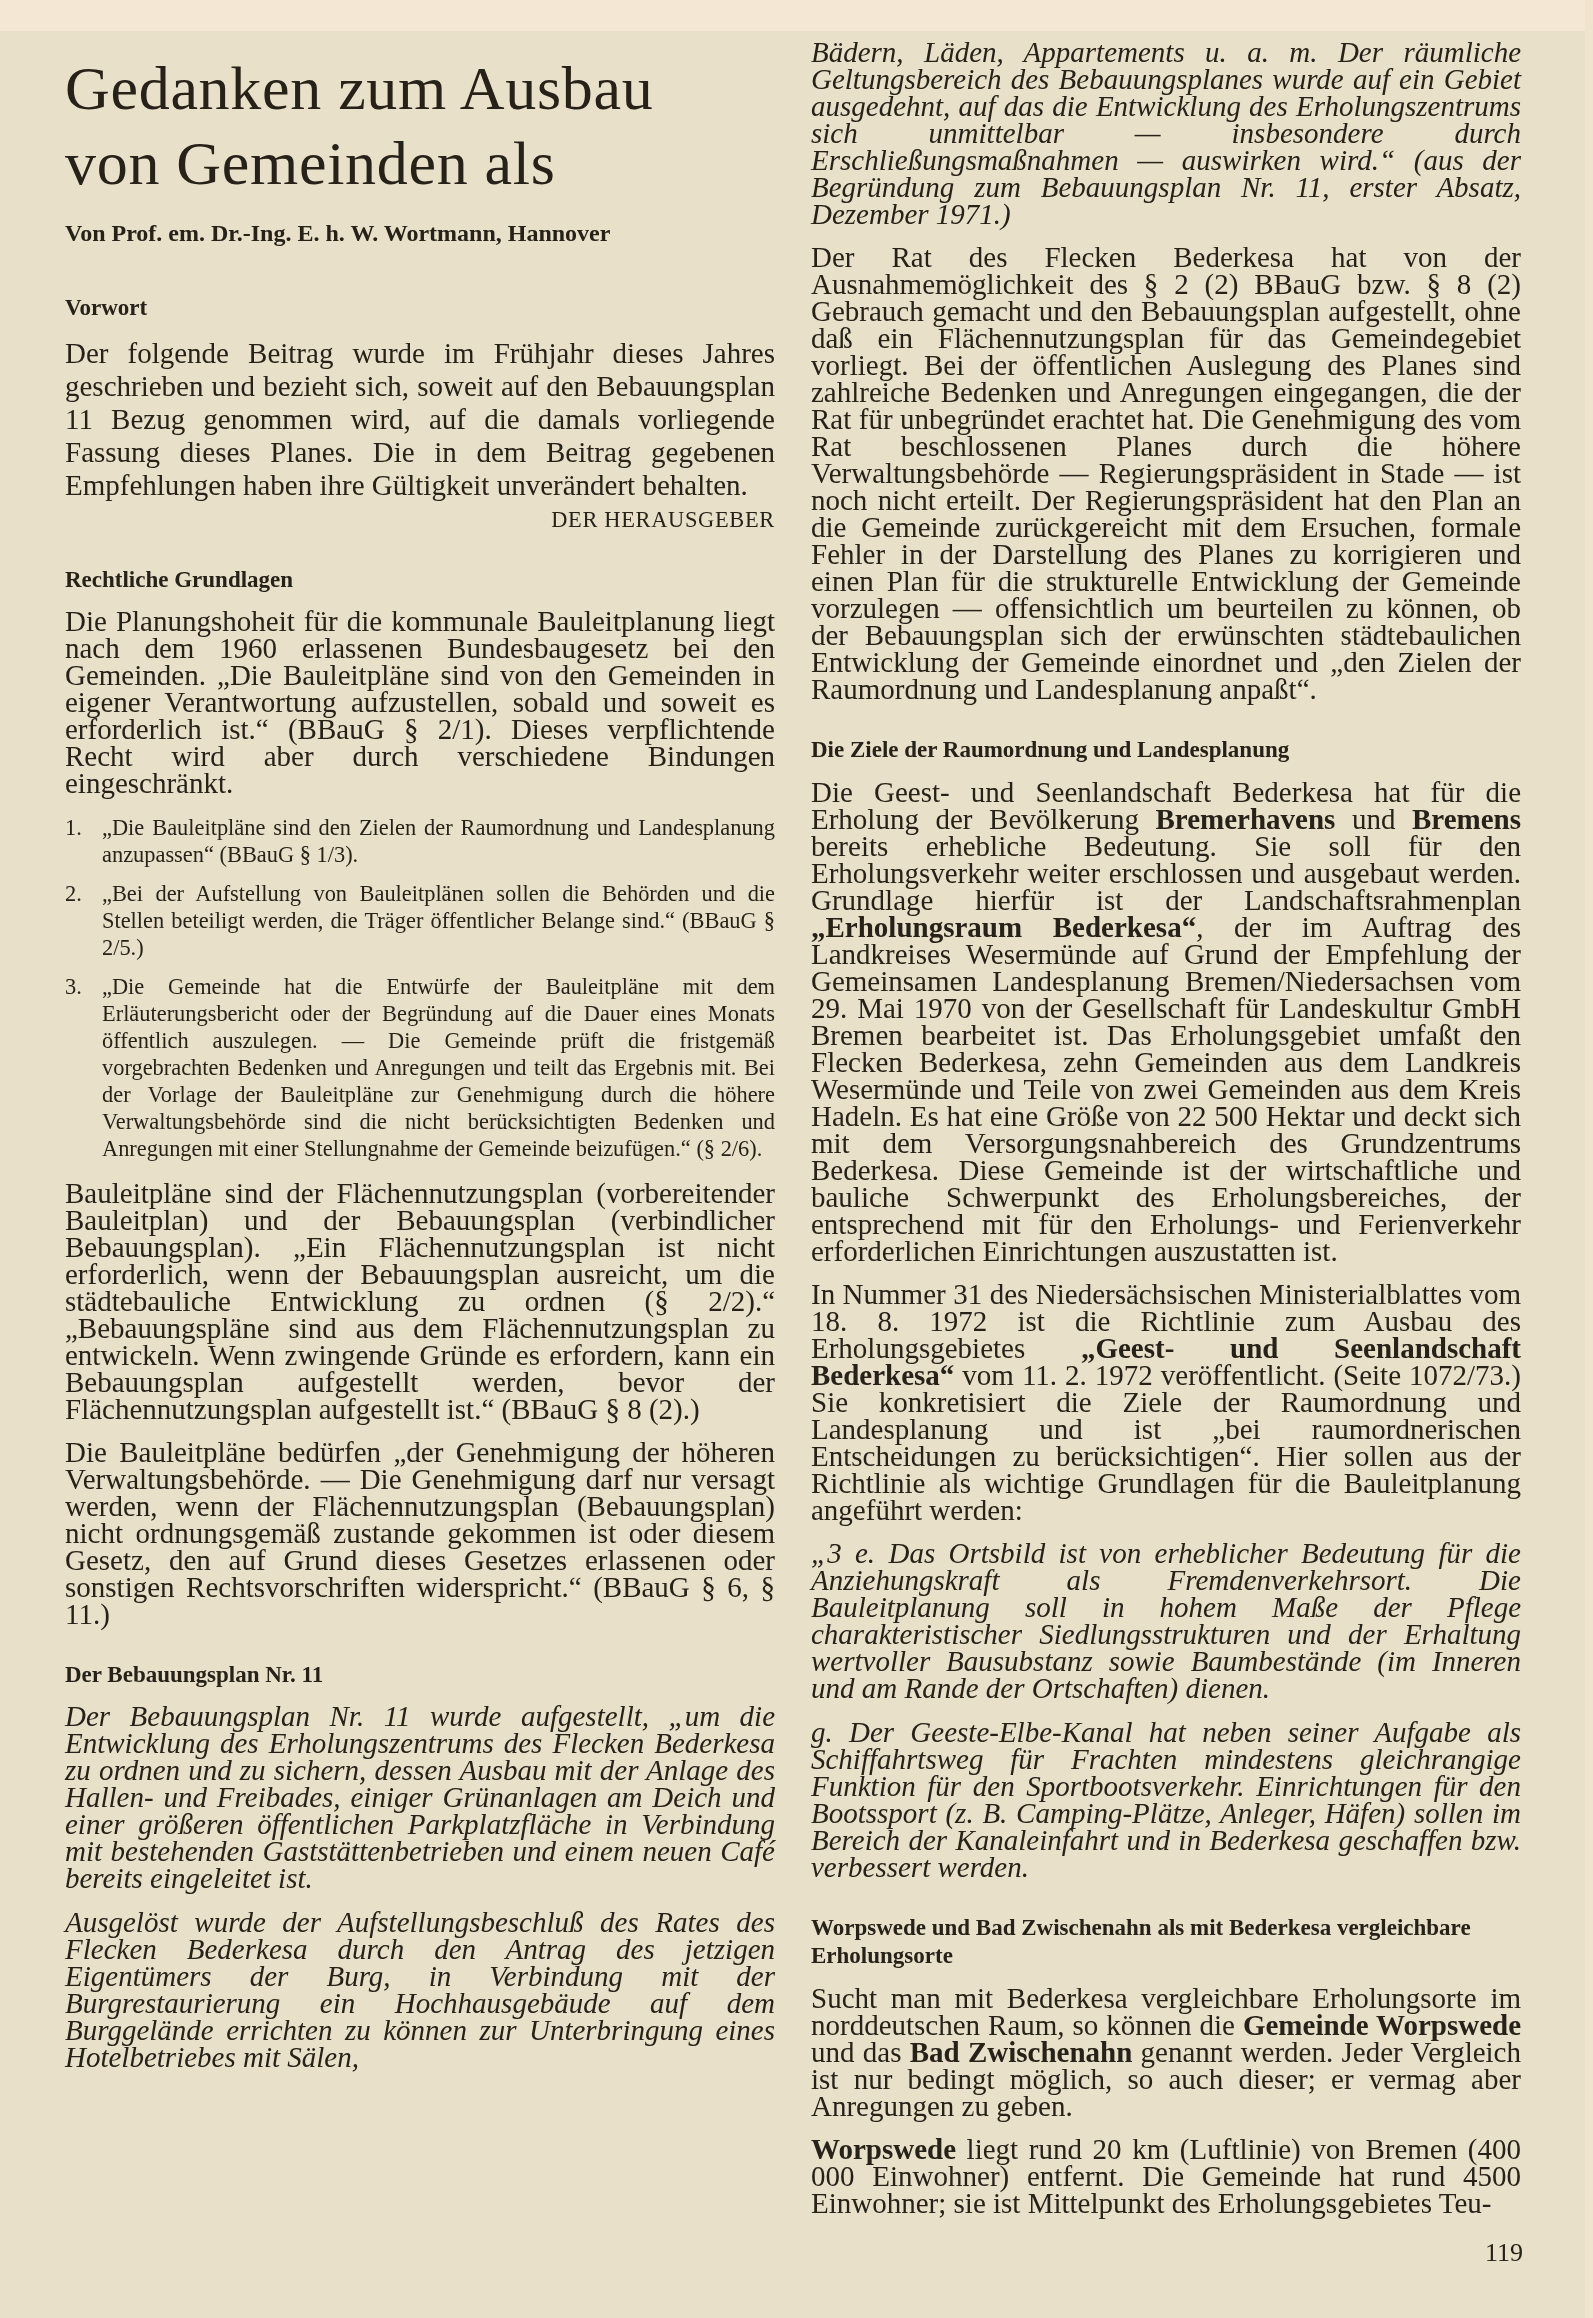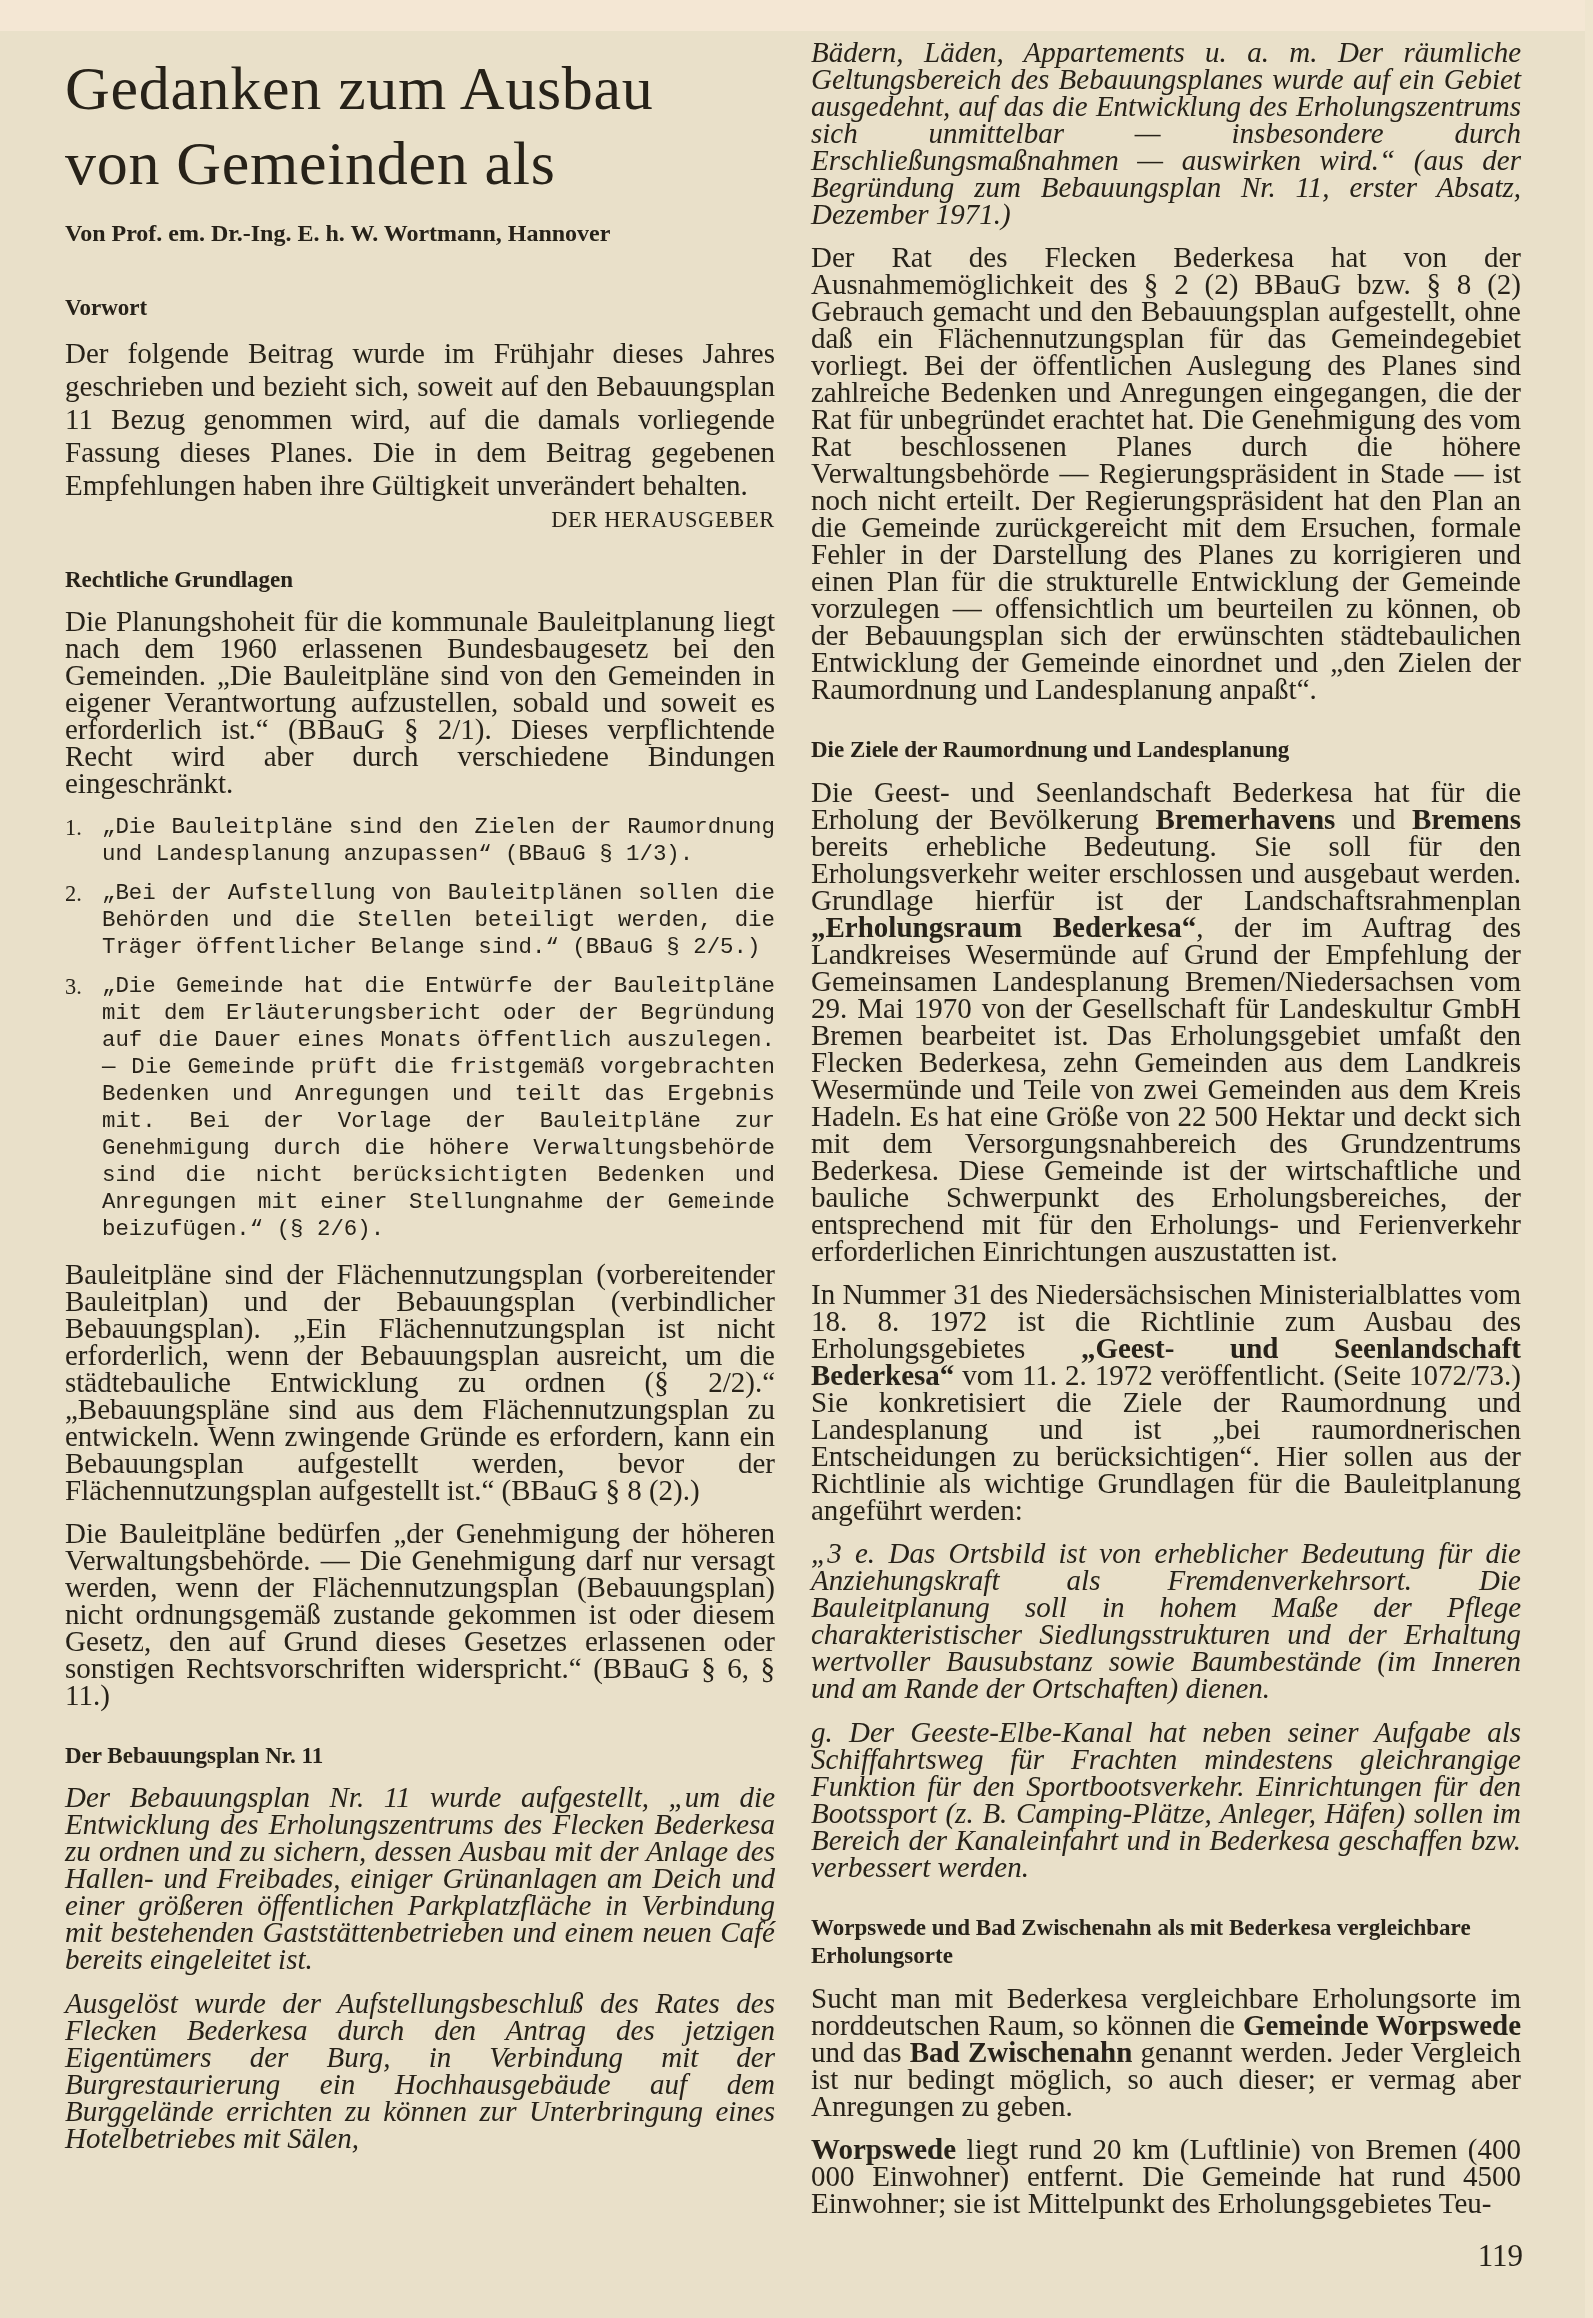--- a/index.html
+++ b/index.html
@@ -71,28 +71,28 @@
     margin-bottom: 23px;
   }
   .num-list { list-style: none; margin-bottom: 17.6px; }
   .list-item {
     display: flex;
     font-size: 22.4px;
     line-height: 27px;
     margin-bottom: 12.2px;
   }
   .num { width: 37px; flex: none; }
-  .txt { flex: 1; text-align: justify; hyphens: auto; font-family: Liberation Mono, monospace; -webkit-hyphens: auto; }
+  .txt { flex: 1; text-align: justify; hyphens: auto; -webkit-hyphens: auto; }
   .italic { font-style: italic; }
   .bold { font-weight: bold; }
   .page-number {
     position: absolute;
     top: 2238px;
     right: 71px;
-    font-size: 31px;
+    font-size: 26px;
   }
 </style>
 </head>
 <body>
 
 <div class="page">
   <div class="top-edge"></div>
   <div class="side-edge"></div>
 
   <div class="columns">

